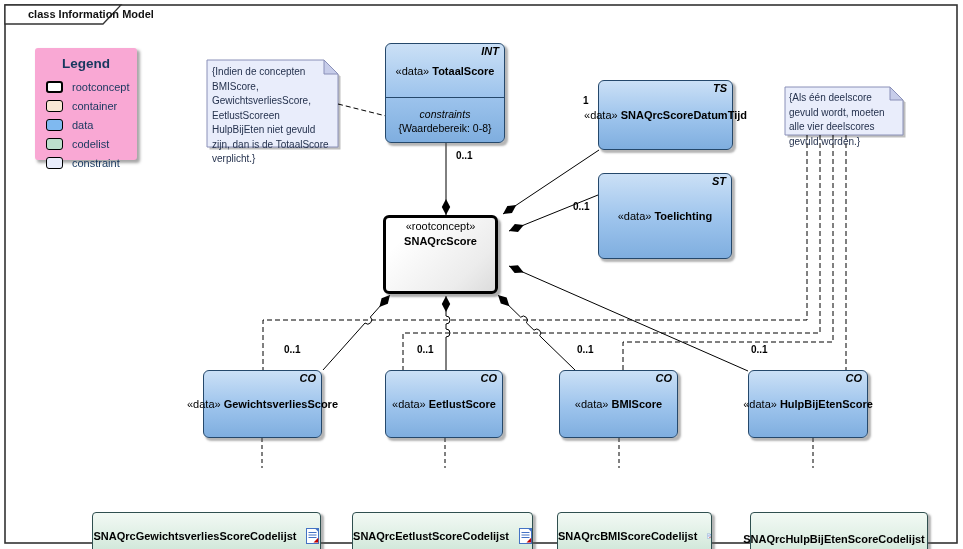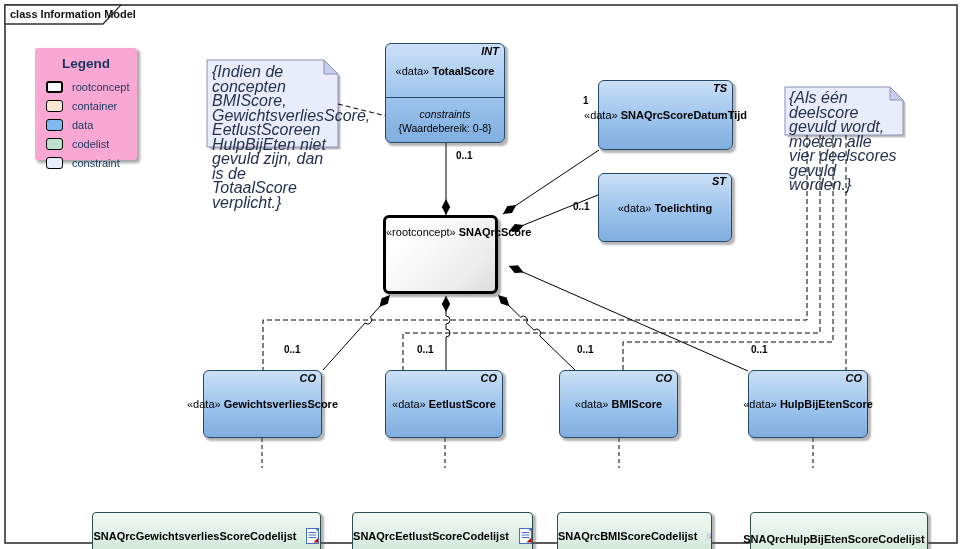--- a/index.html
+++ b/index.html
@@ -1,21 +1,21 @@
 <!DOCTYPE html>
 <html><head>
 <meta charset="utf-8">
 <style>
   html,body{margin:0;padding:0;background:#fff;}
   body{font-family:"Liberation Sans", sans-serif; color:#000;}
   #root{position:relative;width:963px;height:549px;background:#fff;overflow:hidden;}
   #wires{position:absolute;left:0;top:0;}
 
   
-  .tab-label{position:absolute;left:10px;top:8px;font-size:11px;font-weight:bold;color:#111;}
+  .tab-label{position:absolute;left:28px;top:8px;font-size:11px;font-weight:bold;color:#111;}
 
   
   .legend{position:absolute;left:35px;top:48px;width:102px;height:112px;background:#f9a8d4;
           border-radius:3px;box-shadow:2.5px 2.5px 3px rgba(0,0,0,0.35);}
   .legend-title{text-align:center;font-size:13.5px;font-weight:bold;color:#17375E;padding-top:8px;}
   .legend-item{display:flex;align-items:center;gap:9px;height:19px;padding-left:11px;}
   .legend-items{margin-top:6px;}
   .swatch{width:17px;height:12px;border:1.5px solid #000;border-radius:3px;box-sizing:border-box;flex:0 0 auto;}
   .sw-rootconcept{background:#FFFFFF;border-width:2.5px;}
   .sw-container{background:#F9E7D4;}
@@ -37,31 +37,31 @@
   .cls .body.upper{height:53px;}
   .cls .compartment{border-top:1px solid #25486B;height:45px;display:flex;flex-direction:column;
        align-items:center;justify-content:center;gap:2px;}
   .compartment .clabel{font-size:10.5px;font-style:italic;font-weight:normal;}
   .compartment .cval{font-size:10.5px;}
 
   
   .rootc{position:absolute;border:3px solid #000;border-radius:6px;box-sizing:border-box;
          background:linear-gradient(135deg,#FFFFFF 20%,#ECECEC 75%,#DCDCDC 100%);
          box-shadow:3px 3px 2px rgba(90,90,90,0.5);}
-  .rootc .body{display:flex;flex-direction:row;align-items:center;gap:3px;padding-top:8px;}
+  .rootc .body{display:flex;flex-direction:column;align-items:center;gap:3px;padding-top:2px;}
 
   
   .codelist{position:absolute;border:1px solid #2F4F4F;border-radius:4px;box-sizing:border-box;
        background:linear-gradient(180deg,#F2F9F4 0%,#DDEEE3 55%,#C9E4D4 100%);
        box-shadow:2.5px 2.5px 2px rgba(90,90,90,0.45);
        display:flex;align-items:center;justify-content:center;gap:10px;margin-top:44px;}
   .codelist .cname{font-size:11px;}
 
   
-  .note-text{position:absolute;font-size:16px;line-height:14.5px;color:#25324E;font-style:italic;}
+  .note-text{position:absolute;font-size:10px;line-height:14.5px;color:#25324E;}
 
   
   .mult{position:absolute;font-size:10px;font-weight:600;color:#000;white-space:nowrap;}
 </style>
 </head>
 <body>
 
 <div id="root">
 
   <svg id="wires" width="963" height="549" viewBox="0 0 963 549">
@@ -150,21 +150,21 @@
   </div>
 
   <div class="cls" style="left:598px;top:80px;width:135px;height:70px;">
     <span class="tag">TS</span>
     <div class="body">
       <span class="stereo">«data»</span>
       <span class="cname">SNAQrcScoreDatumTijd</span>
     </div>
   </div>
 
-  <div class="cls" style="left:598px;top:173px;width:134px;height:69px;text-align:center;">
+  <div class="cls" style="left:598px;top:173px;width:134px;height:86px;text-align:center;">
     <span class="tag">ST</span>
     <div class="body">
       <span class="stereo">«data»</span>
       <span class="cname">Toelichting</span>
     </div>
   </div>
 
   <div class="rootc" style="left:383px;top:215px;width:115px;height:79px;">
     <div class="body">
       <span class="stereo">«rootconcept»</span>

